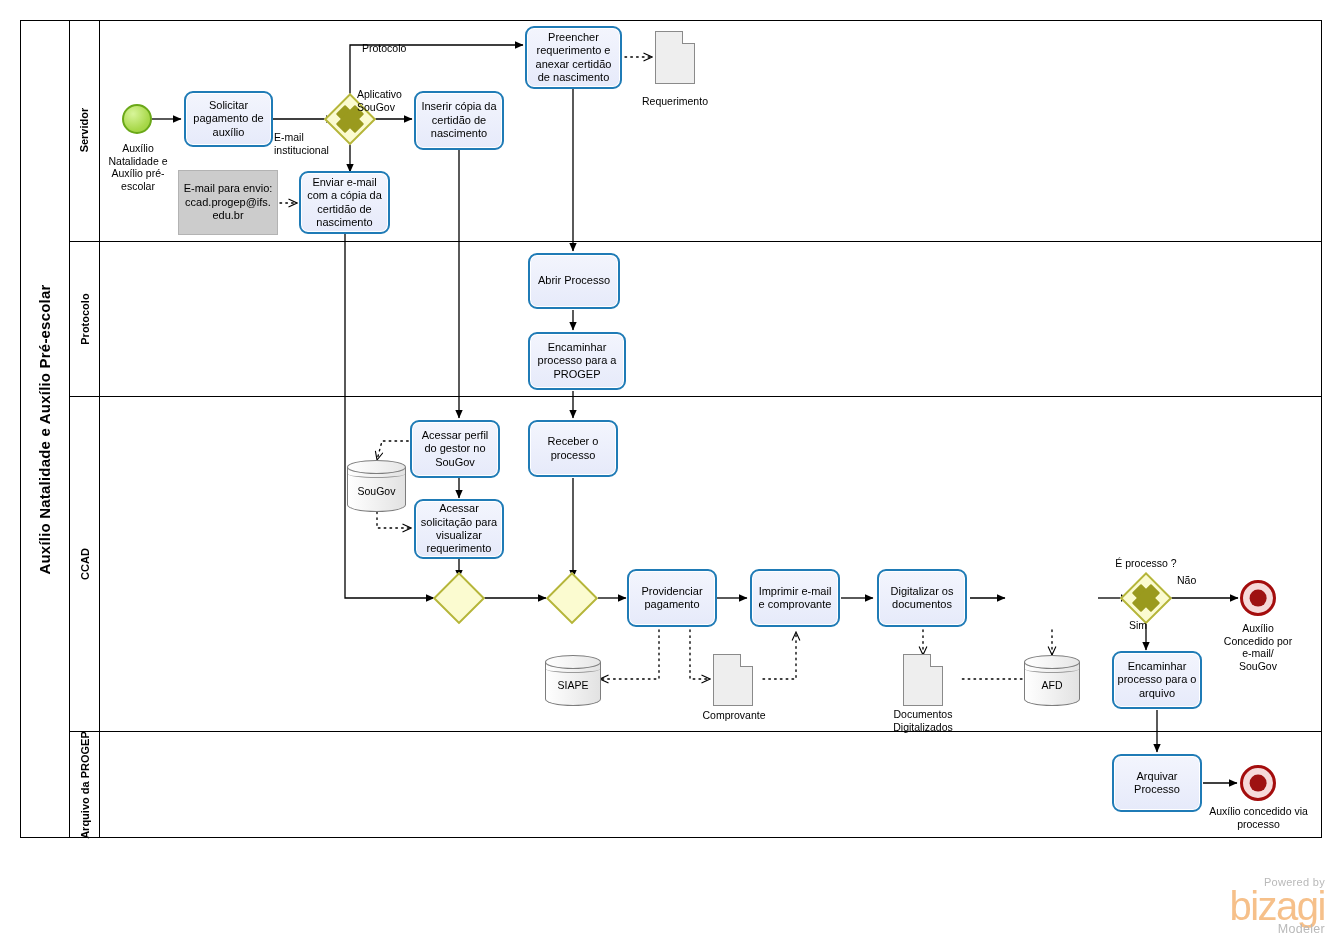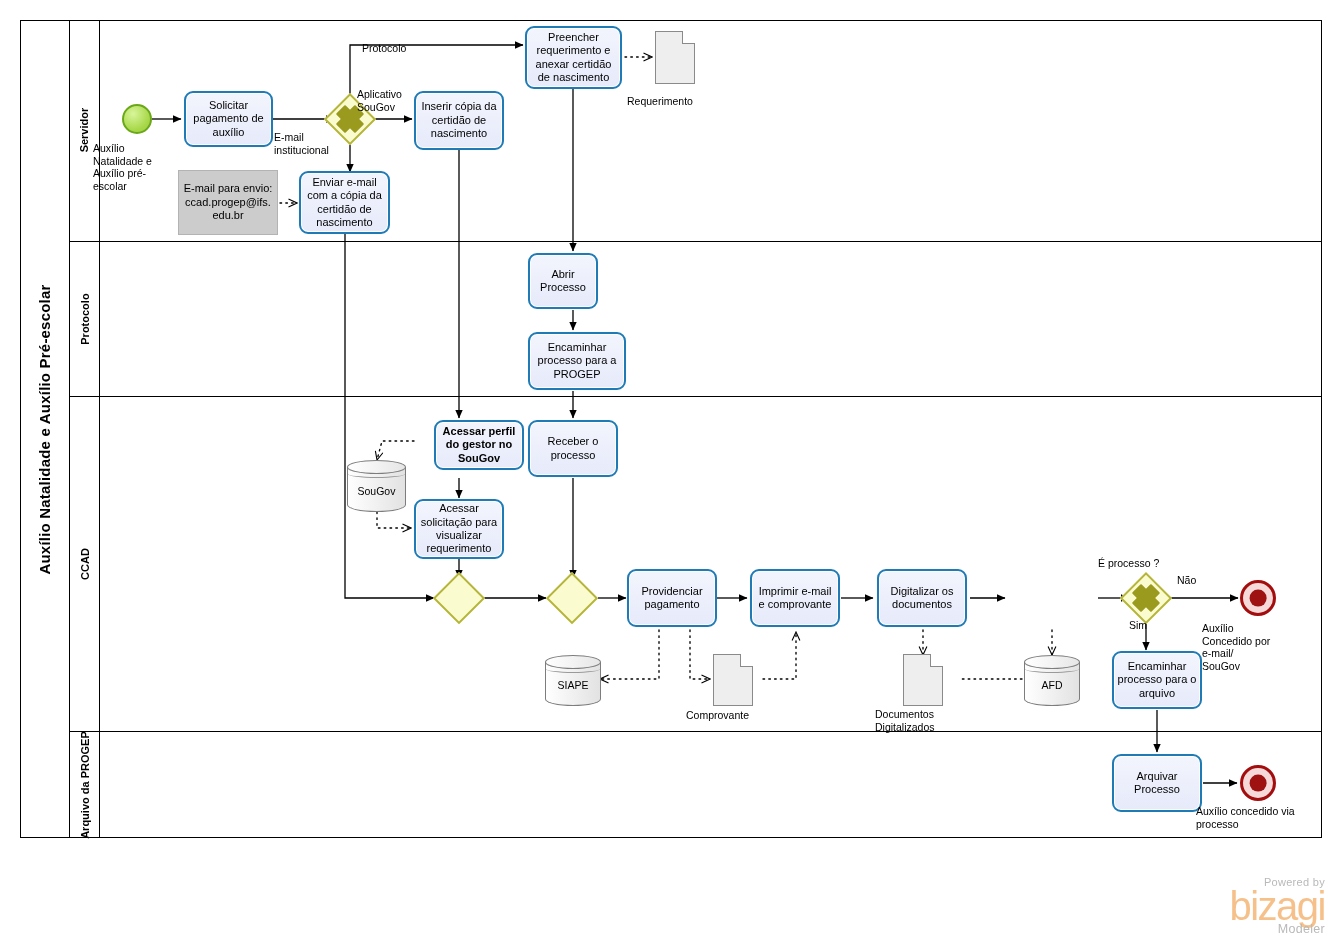--- a/index.html
+++ b/index.html
@@ -175,21 +175,21 @@
   }
   .store .lbl{
     position:absolute;left:0;right:0;top:48%;
     text-align:center;font-size:10.5px;color:#000;
   }
   
   .lbl-txt{
     position:absolute;
     font-size:10.5px;
     line-height:1.2;
-    text-align:left;
+    text-align:center;
     color:#000;
     white-space:pre-line;
   }
   .lbl-txt.left{text-align:left;}
   
   .annot{
     position:absolute;
     background:#cccccc;
     border:1px solid #b3b3b3;
     box-sizing:border-box;
@@ -372,35 +372,35 @@
   <div class="annot" style="left:178px;top:170px;width:100px;height:65px;">E-mail para
 envio:
 ccad.progep@ifs.
 edu.br</div>
 
   <div class="task" style="left:299px;top:171px;width:91px;height:63px;">Enviar e-mail
 com a cópia da
 certidão de
 nascimento</div>
 
-  <div class="task" style="left:528px;top:253px;width:70px;height:56px;">Abrir Processo</div>
+  <div class="task" style="left:528px;top:253px;width:92px;height:56px;">Abrir Processo</div>
 
   <div class="task" style="left:528px;top:332px;width:98px;height:58px;">Encaminhar
 processo para
 a PROGEP</div>
 
   <div class="store" style="left:347px;top:460px;width:59px;height:52px;">
     <div class="body"></div>
     <div class="ln" style="top:5px;"></div>
     <div class="ln" style="top:10px;"></div>
     <div class="top"></div>
     <div class="lbl">SouGov</div>
   </div>
 
-  <div class="task" style="left:434px;top:420px;width:90px;height:50px;font-weight:bold;">Acessar perfil
+  <div class="task" style="left:410px;top:420px;width:90px;height:58px;">Acessar perfil
 do gestor no
 SouGov</div>
 
   <div class="task" style="left:414px;top:499px;width:90px;height:60px;">Acessar
 solicitação para
 visualizar
 requerimento</div>
 
   <div class="task" style="left:528px;top:420px;width:90px;height:57px;">Receber o
 processo</div>

